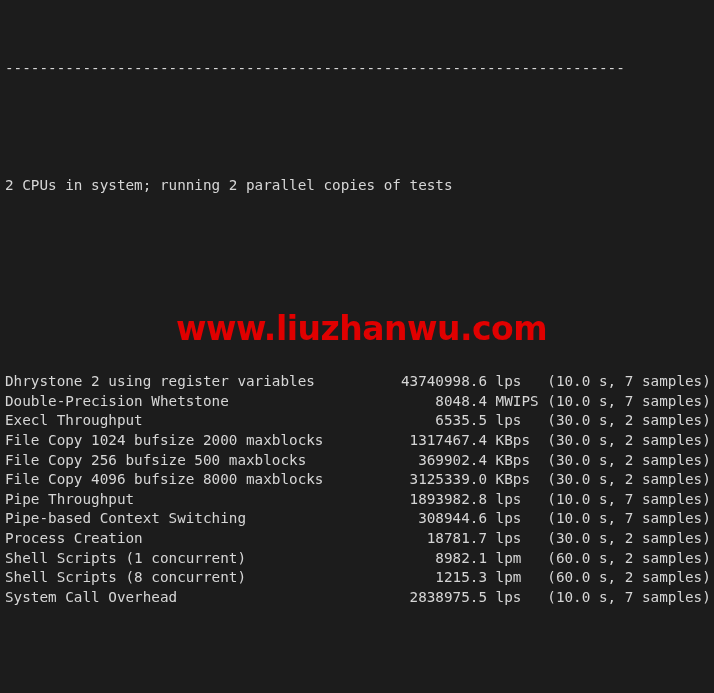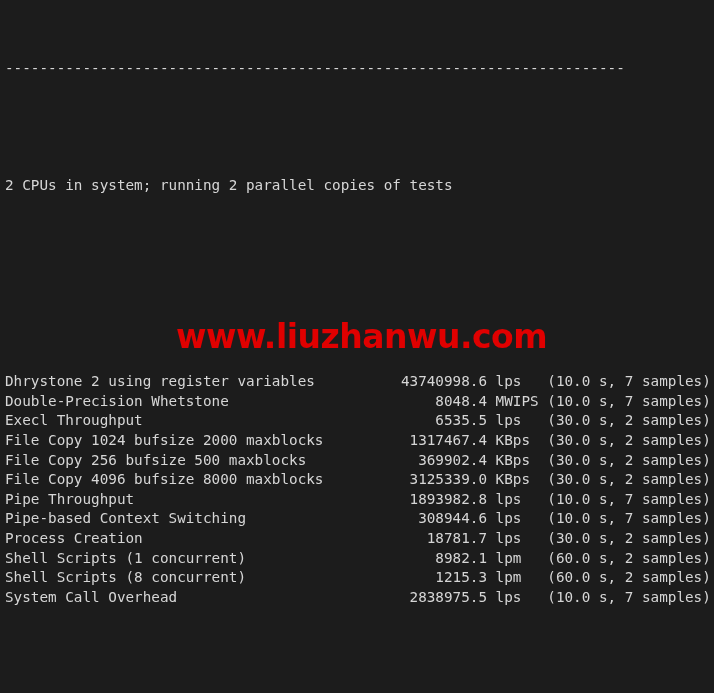--- a/index.html
+++ b/index.html
@@ -28,21 +28,21 @@
   }
   .line {
     height: 19.6px;
     white-space: pre;
   }
   .blank { height: 19.6px; }
   .rule { color: #d6d6d6; }
   .watermark {
     position: absolute;
     left: 176px;
-    top: 320px;
+    top: 312px;
     font-family: "DejaVu Sans", "Liberation Sans", sans-serif;
     font-size: 33px;
     font-weight: bold;
     color: #e00000;
     letter-spacing: -0.5px;
     line-height: 33px;
     pointer-events: none;
     white-space: pre;
   }
 </style>

